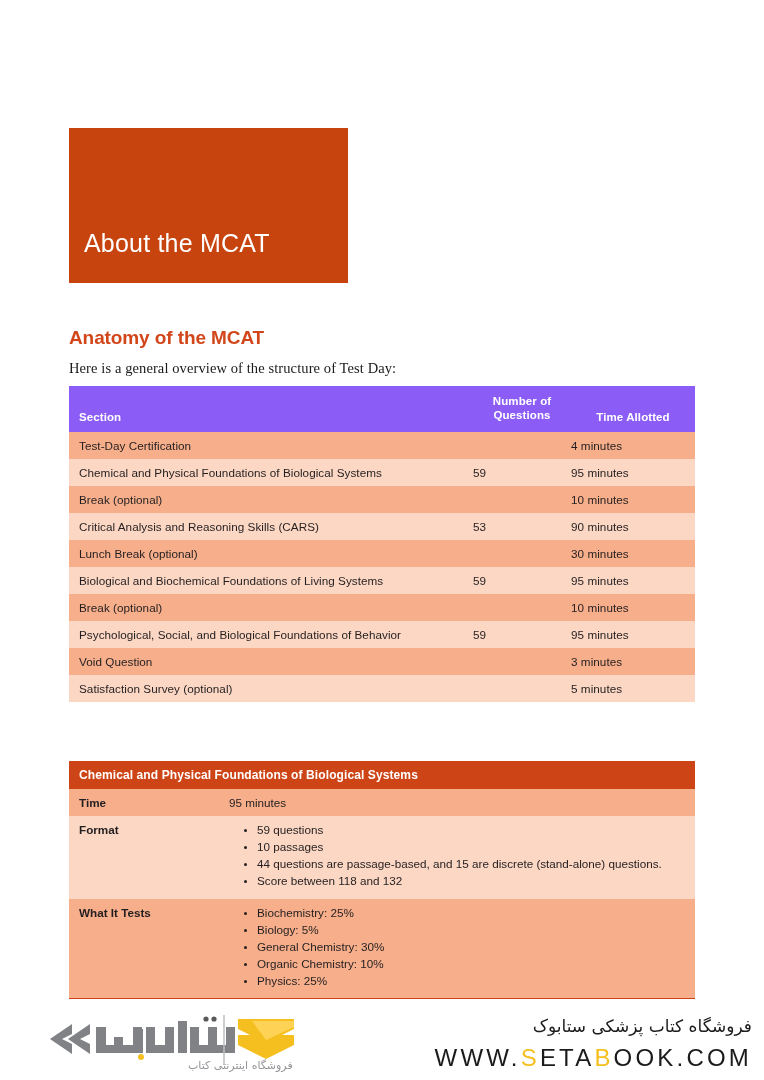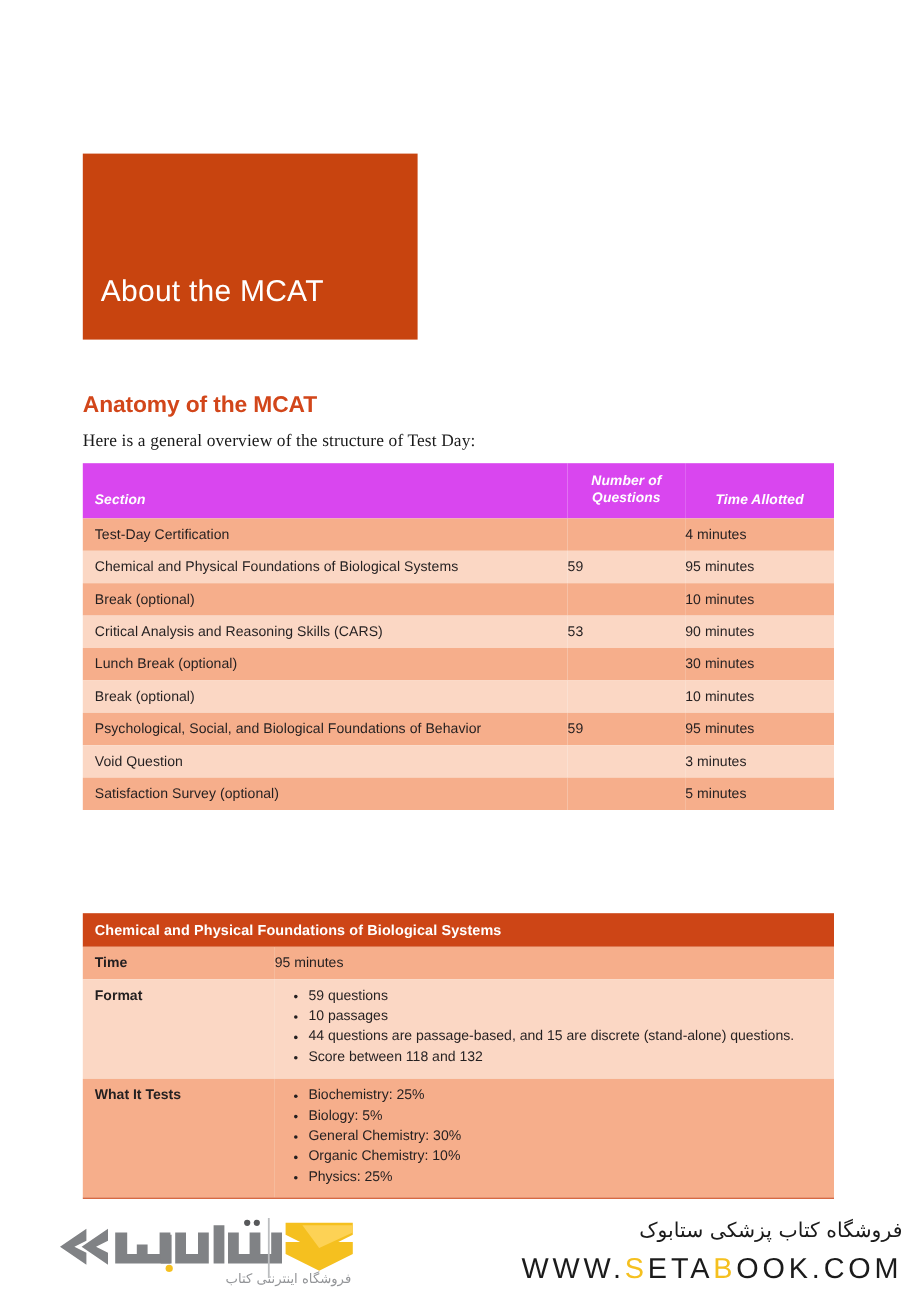--- a/index.html
+++ b/index.html
@@ -78,30 +78,29 @@
   
   .overview-table {
     position: absolute;
     left: 69px;
     top: 386px;
     width: 626px;
     border-collapse: collapse;
     table-layout: fixed;
   }
   .overview-table th {
-    background: #d946ef;
+    background: #8b5cf6;
     color: #ffffff;
     font-size: 11.5px;
     font-weight: bold;
     text-align: left;
     padding: 8px 0 9px 10px;
     vertical-align: bottom;
     height: 26px;
     letter-spacing: 0.1px;
-    font-style: italic;
   }
   .overview-table th.col-num {
     text-align: center;
     padding-left: 0;
     vertical-align: top;
     line-height: 1.25;
   }
   .overview-table th.col-time {
     text-align: center;
     padding-left: 0;
@@ -263,20 +262,25 @@
           <td>Critical Analysis and Reasoning Skills (CARS)</td>
           <td class="num">53</td>
           <td class="time">90 minutes</td>
         </tr>
         <tr>
           <td>Lunch Break (optional)</td>
           <td class="num"></td>
           <td class="time">30 minutes</td>
         </tr>
         <tr>
+          <td>Biological and Biochemical Foundations of Living Systems</td>
+          <td class="num">59</td>
+          <td class="time">95 minutes</td>
+        </tr>
+        <tr>
           <td>Break (optional)</td>
           <td class="num"></td>
           <td class="time">10 minutes</td>
         </tr>
         <tr>
           <td>Psychological, Social, and Biological Foundations of Behavior</td>
           <td class="num">59</td>
           <td class="time">95 minutes</td>
         </tr>
         <tr>

